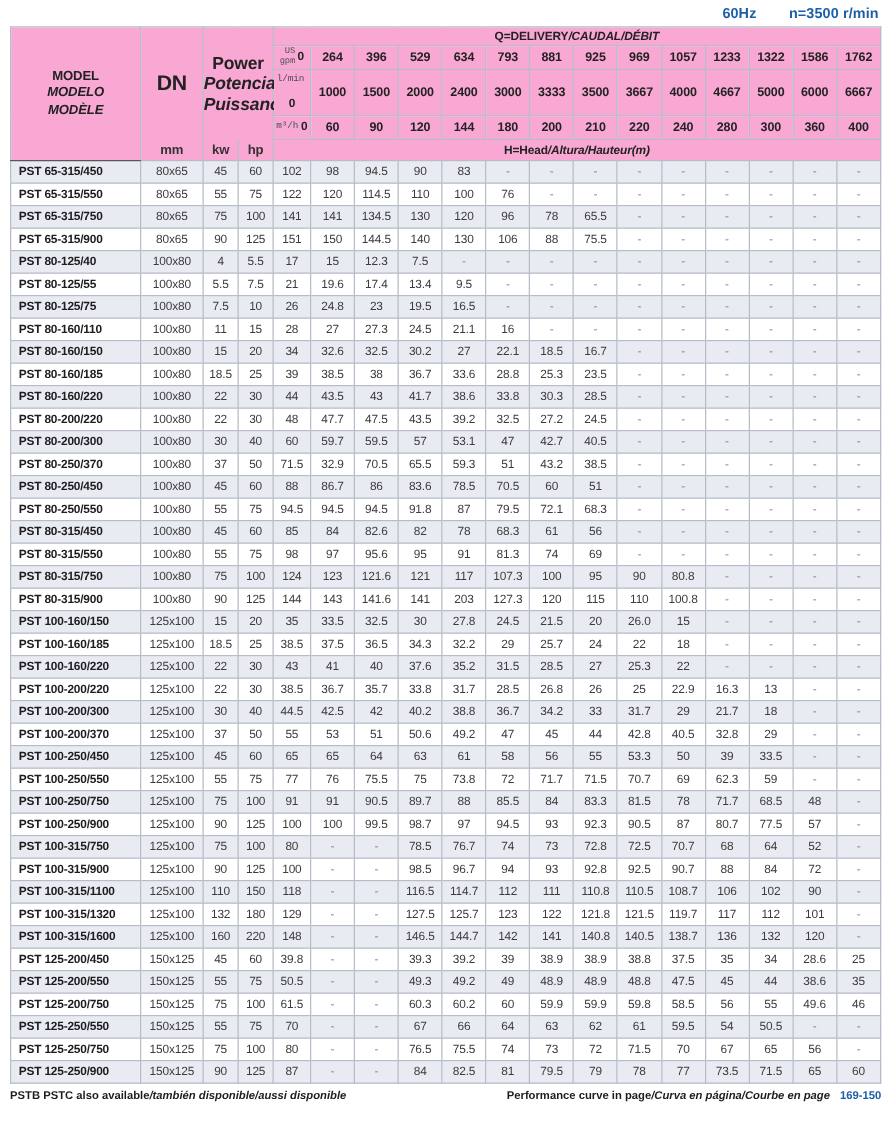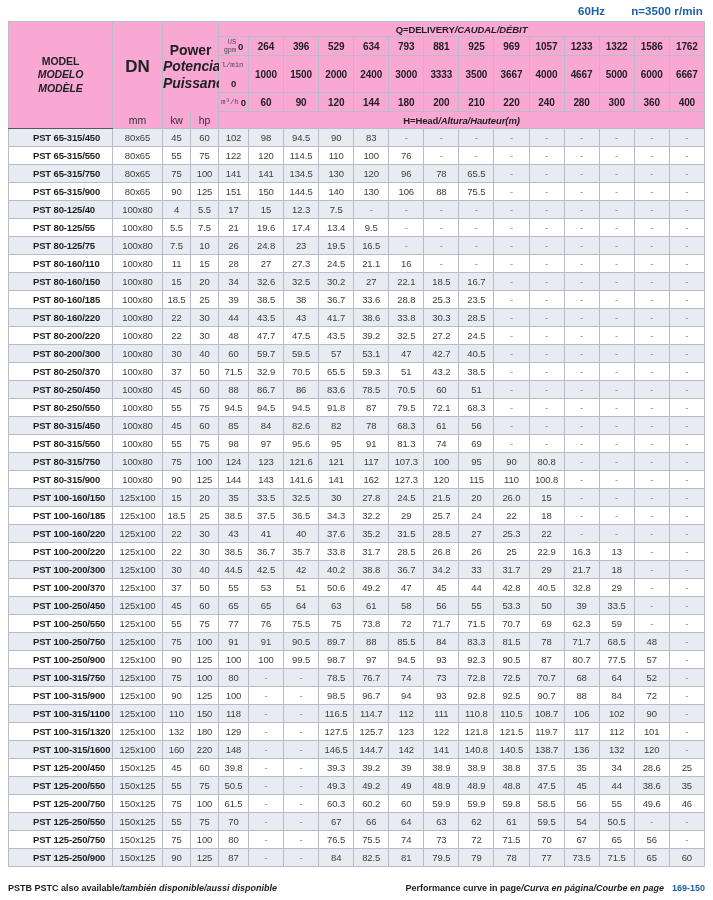--- a/index.html
+++ b/index.html
@@ -24,33 +24,33 @@
   th.power { font-size:14px; line-height:1.18; border-bottom:none; color:#222; }
   th.qtitle { font-size:9.5px; font-weight:bold; color:#222; height:15px; }
   th.unitcell { height:13px; font-weight:normal; }
   th.unitcell { position:relative; }
   .ulabel { display:inline-block; vertical-align:middle; color:#4a4d52;
             font-size:7px; line-height:1; text-align:right; margin-right:2px;font-family:Liberation Mono, monospace; }
   .ulabel .uline { display:block; font-size:7px; line-height:1.05; }
   .ulabel.single .uline { font-size:7.5px; }
   .zero { font-size:9.5px; color:#222; vertical-align:middle; }
   th.qval { font-size:10px; font-weight:bold; color:#222; height:13px; }
-  th.mmcell, th.kwcell, th.hpcell { font-size:10.5px; font-weight:normal; color:#333;
+  th.mmcell, th.kwcell, th.hpcell { font-size:10.5px; font-weight:bold; color:#333;
             height:17px; border-top:none;margin-top:20px; }
   th.htitle { font-size:9.5px; font-weight:bold; color:#222; height:17px; }
 
   tbody td { font-size:9.5px; height:18px; line-height:1; background:#ffffff; }
   tbody tr.alt td { background:#e8ebf1; }
-  tbody td.mdl { text-align:left; padding-left:24px; font-weight:bold; color:#1d1d1f;
+  tbody td.mdl { text-align:left; padding-left:6px; font-weight:bold; color:#1d1d1f;
                  letter-spacing:-0.15px; }
   tbody td.dash { color:#81868e; }
   tbody tr.group-start td { border-top:1.5px solid #85898f; }
 
   .bottom-note { display:flex; justify-content:space-between; align-items:baseline;
-                 width:697px; margin-top:16px; font-size:9px; font-weight:bold; color:#1d1d1f; }
+                 width:697px; margin-top:4px; font-size:9px; font-weight:bold; color:#1d1d1f; }
   .bottom-note .pages { color:#1d5fa7; margin-left:8px; }
 </style>
 </head>
 <body>
 
 <div class="page">
 
   <div class="top-note">
     <span class="freq">60Hz</span><span>n=3500 r/min</span>
   </div>
@@ -533,21 +533,21 @@
         </tr>
         <tr>
           <td class="mdl">PST 80-315/900</td>
           <td class="">100x80</td>
           <td class="">90</td>
           <td class="">125</td>
           <td class="">144</td>
           <td class="">143</td>
           <td class="">141.6</td>
           <td class="">141</td>
-          <td class="">162</td>
+          <td class="">203</td>
           <td class="">127.3</td>
           <td class="">120</td>
           <td class="">115</td>
           <td class="">110</td>
           <td class="">100.8</td>
           <td class="dash">-</td>
           <td class="dash">-</td>
           <td class="dash">-</td>
           <td class="dash">-</td>
         </tr>

